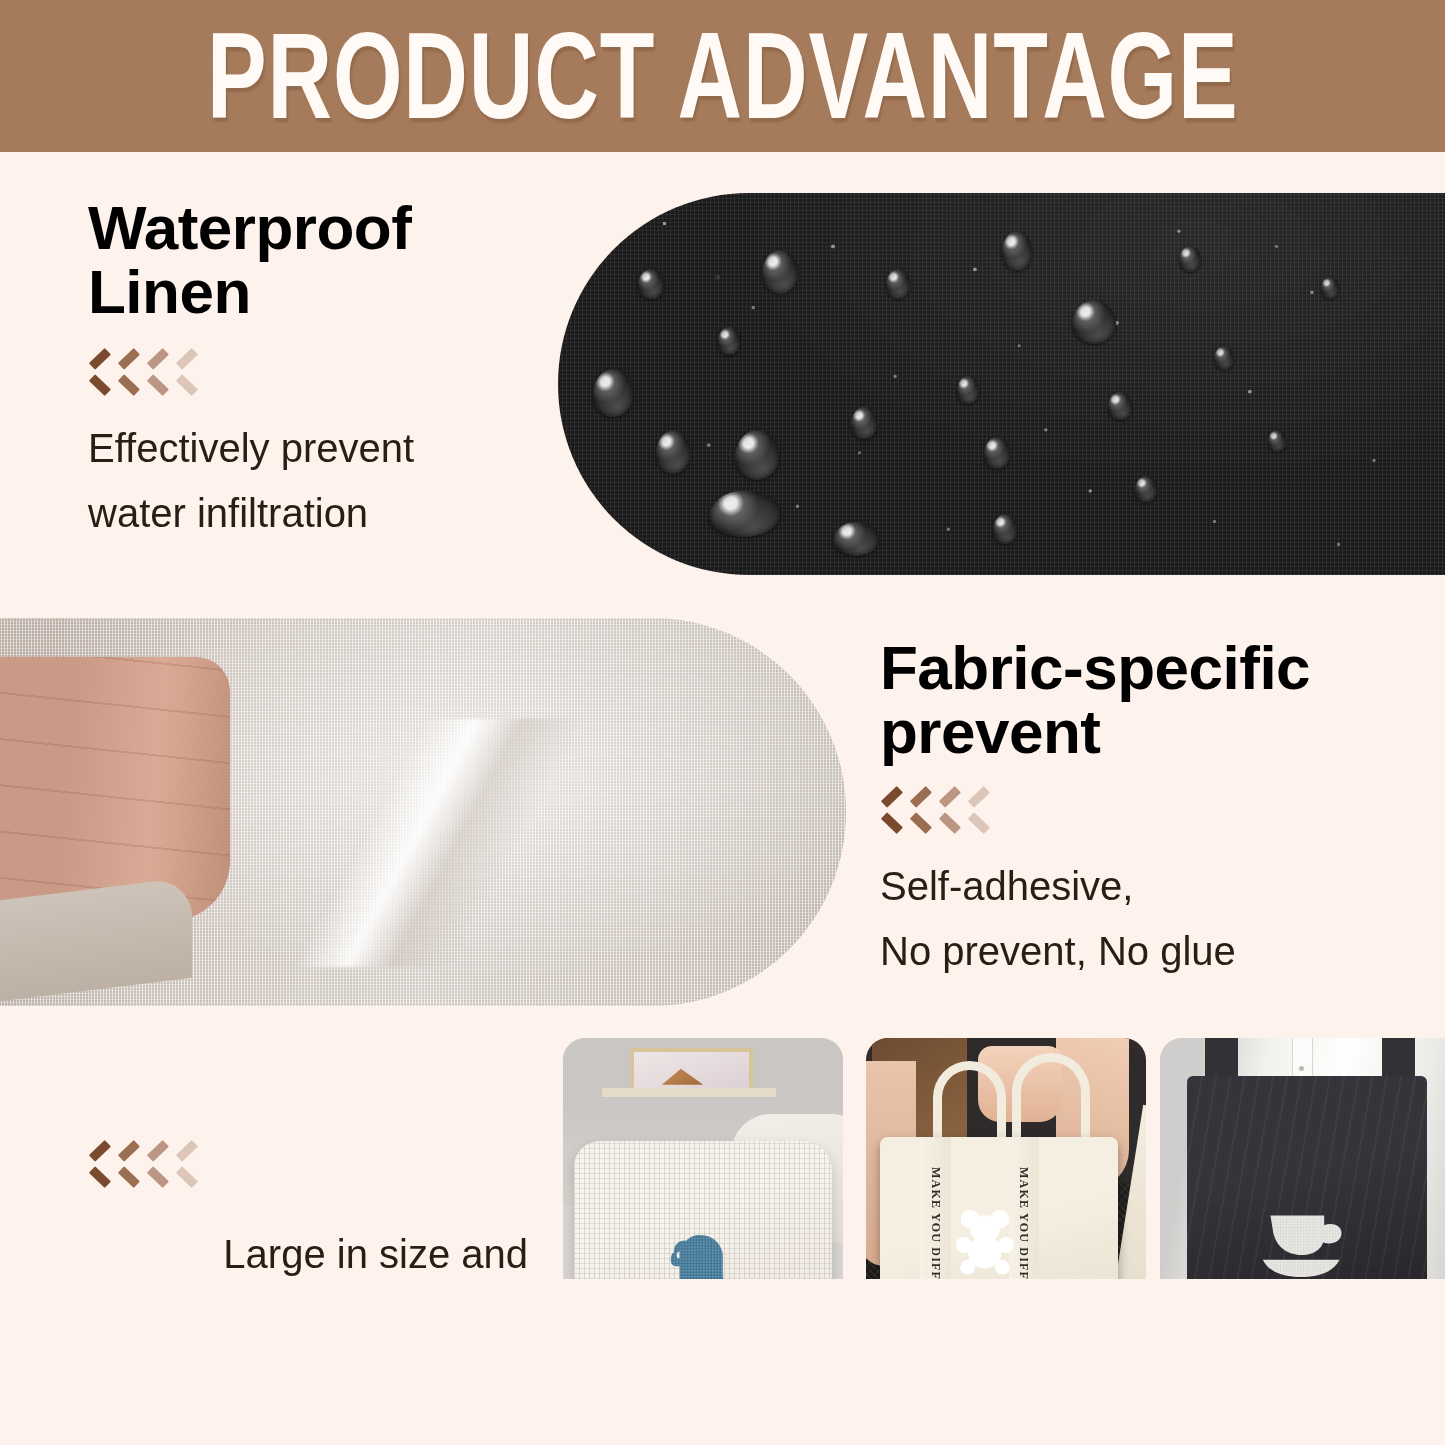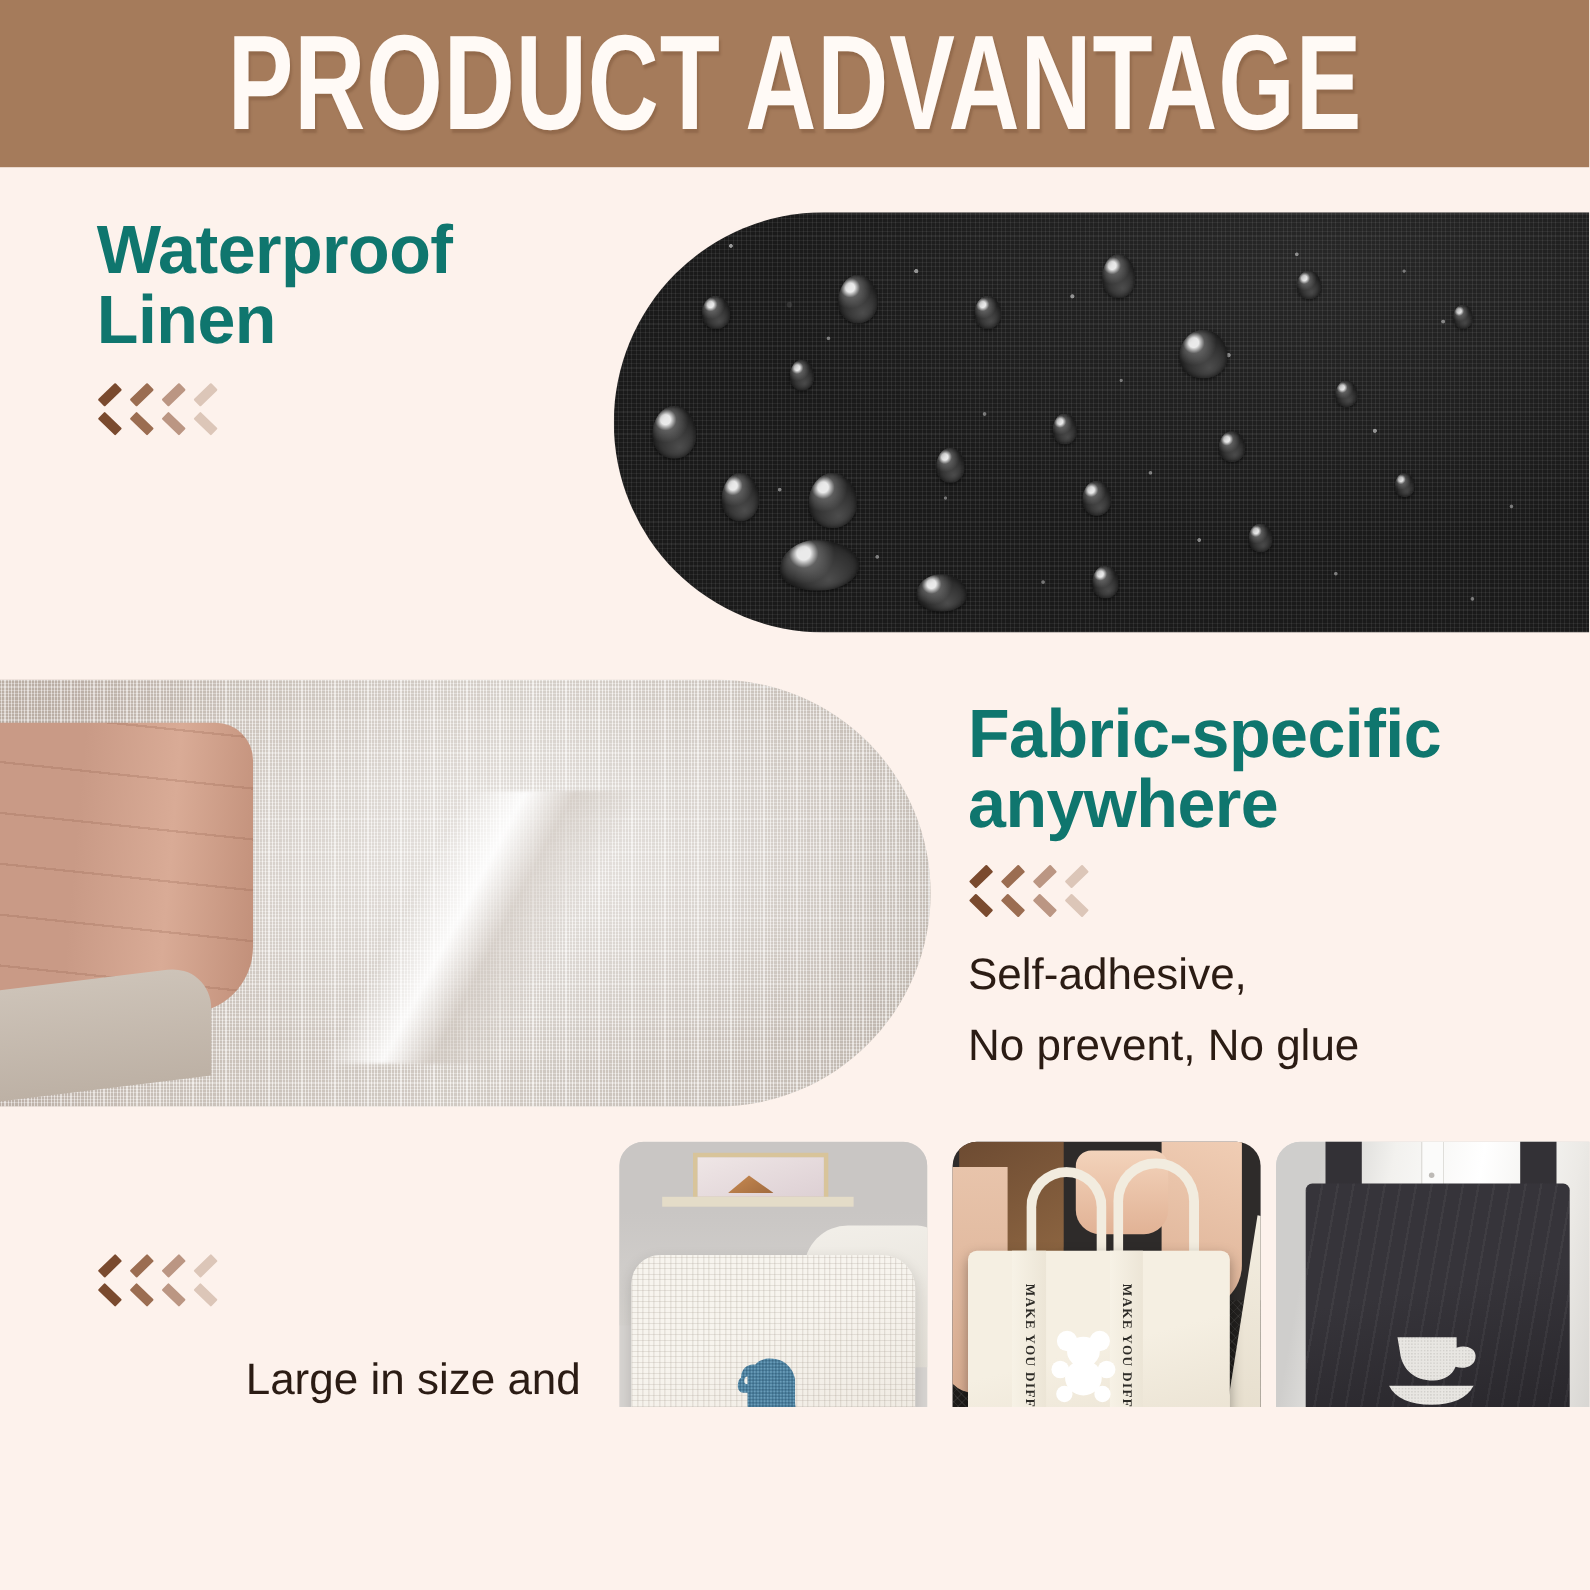--- a/index.html
+++ b/index.html
@@ -46,21 +46,21 @@
     text-shadow: 2px 3px 2px rgba(90,55,32,0.25);
     white-space: nowrap;
   }
 
   
   .block { position: absolute; }
 
   .block-title {
     font-family: "Liberation Sans", sans-serif;
     font-weight: 700;
-    color: #0f766e;
+    color: #000000;
     line-height: 1.03;
     letter-spacing: -0.5px;
     white-space: pre-line;
   }
   .t-lg { font-size: 62px; }
   .t-diy { font-size: 66px; letter-spacing: 0px; }
 
   .block-desc {
     font-family: "Liberation Sans", sans-serif;
     font-weight: 400;
@@ -315,20 +315,22 @@
 
   <div class="block" style="left:88px; top:196px; width:440px;">
     <div class="block-title t-lg">Waterproof
 Linen</div>
     <div class="chevrons" style="margin-top:26px;">
       <span class="chev c1"></span>
       <span class="chev c2"></span>
       <span class="chev c3"></span>
       <span class="chev c4"></span>
     </div>
+    <div class="block-desc" style="margin-top:22px;">Effectively prevent
+water infiltration</div>
   </div>
 
   <div class="photo photo-water">
     <div class="weave"></div>
     <div class="mist"></div>
     <div class="drop" style="left:4%;  top:46%; width:40px; height:48px;"></div>
     <div class="drop" style="left:11%; top:62%; width:34px; height:44px;"></div>
     <div class="drop" style="left:9%;  top:20%; width:26px; height:30px;"></div>
     <div class="drop" style="left:18%; top:35%; width:22px; height:28px;"></div>
     <div class="drop" style="left:23%; top:15%; width:36px; height:44px;"></div>
@@ -353,21 +355,21 @@
   <div class="photo photo-linen">
     <div class="linen-weave"></div>
     <div class="linen-sheen"></div>
     <div class="linen-fold"></div>
     <div class="hand"></div>
     <div class="linen-flap"></div>
   </div>
 
   <div class="block" style="left:880px; top:636px; width:540px;">
     <div class="block-title t-lg">Fabric-specific
-anywhere</div>
+prevent</div>
     <div class="chevrons" style="margin-top:24px;">
       <span class="chev c1"></span>
       <span class="chev c2"></span>
       <span class="chev c3"></span>
       <span class="chev c4"></span>
     </div>
     <div class="block-desc" style="margin-top:22px;">Self-adhesive,
 No prevent, No glue</div>
   </div>
 

